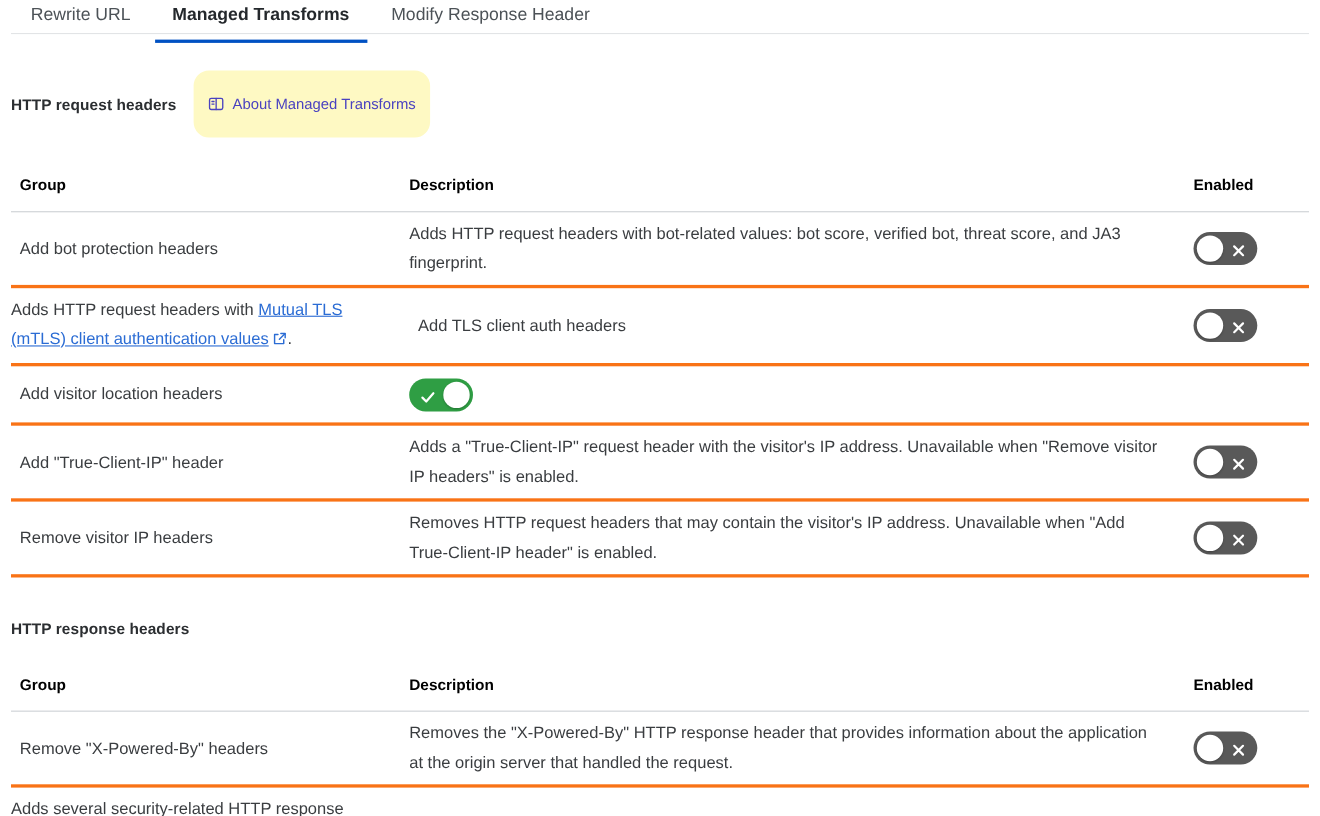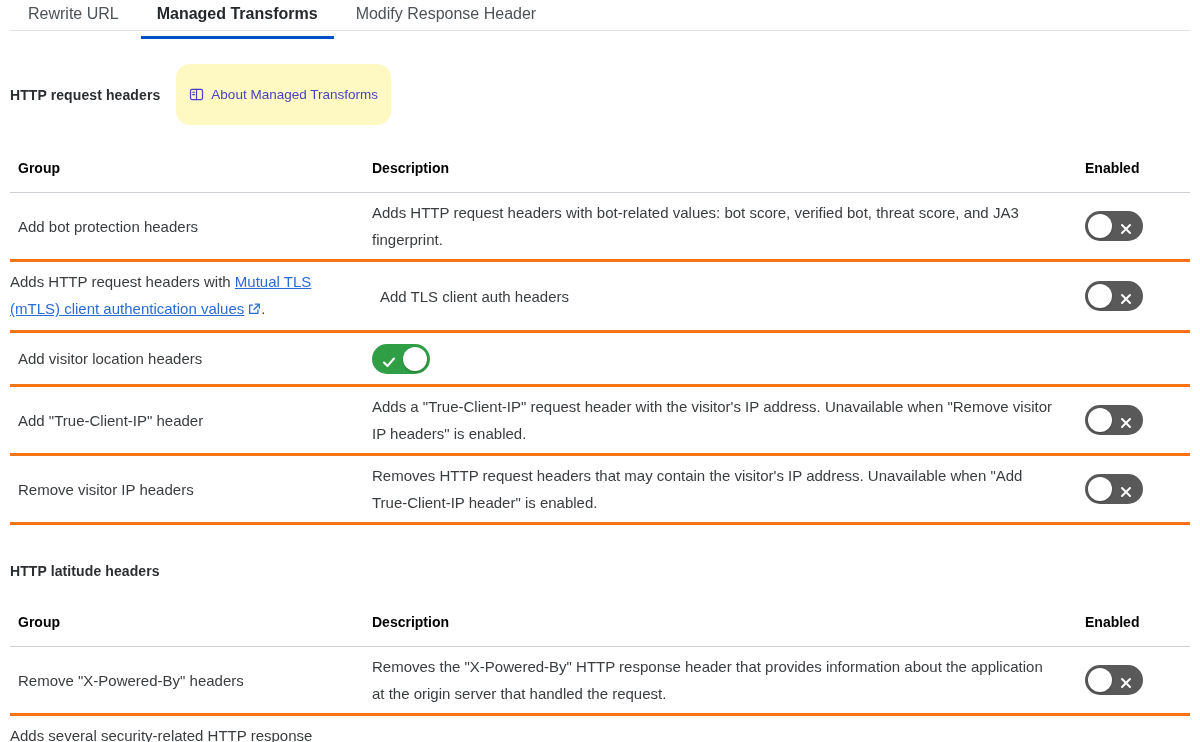--- a/index.html
+++ b/index.html
@@ -232,21 +232,21 @@
             <svg width="16" height="16" viewBox="0 0 16 16">
                 <path d="M4 4 12 12 M12 4 4 12" stroke="#fff" stroke-width="2" stroke-linecap="round"></path>
               </svg>
           </span>
         </div>
       </div>
     </div>
   </div>
 
   <div class="section-head" style="margin-top: 38px;">
-    <div class="section-title">HTTP latitude headers</div>
+    <div class="section-title">HTTP response headers</div>
   </div>
 
   <div class="table">
     <div class="trow thead">
       <div class="cell">Group</div>
       <div class="cell desc">Description</div>
       <div class="cell enabled-col">Enabled</div>
     </div>
 
     <div class="trow body-row">

